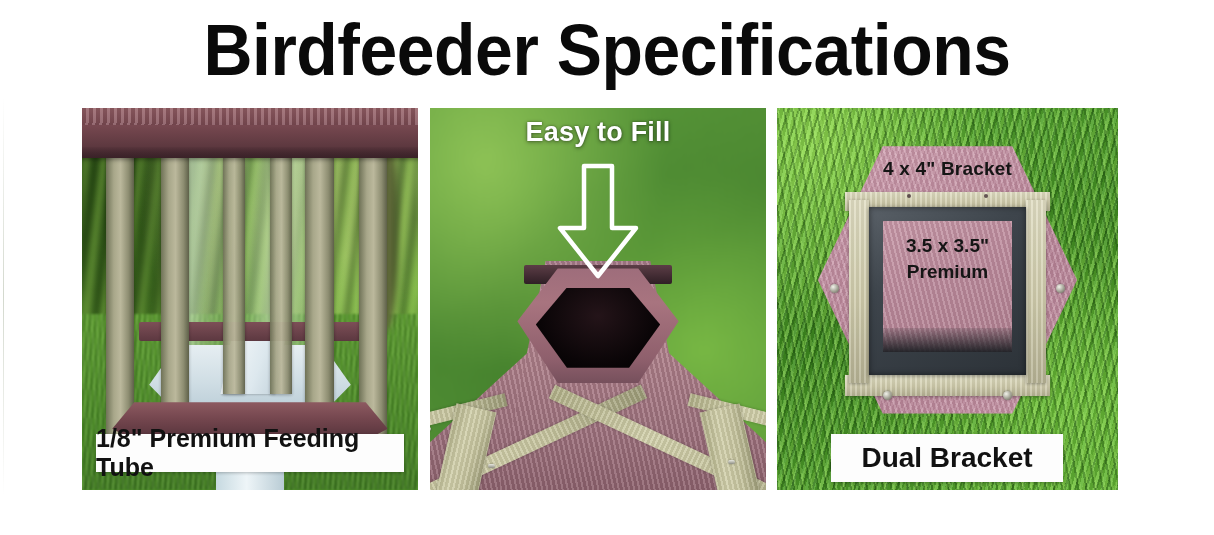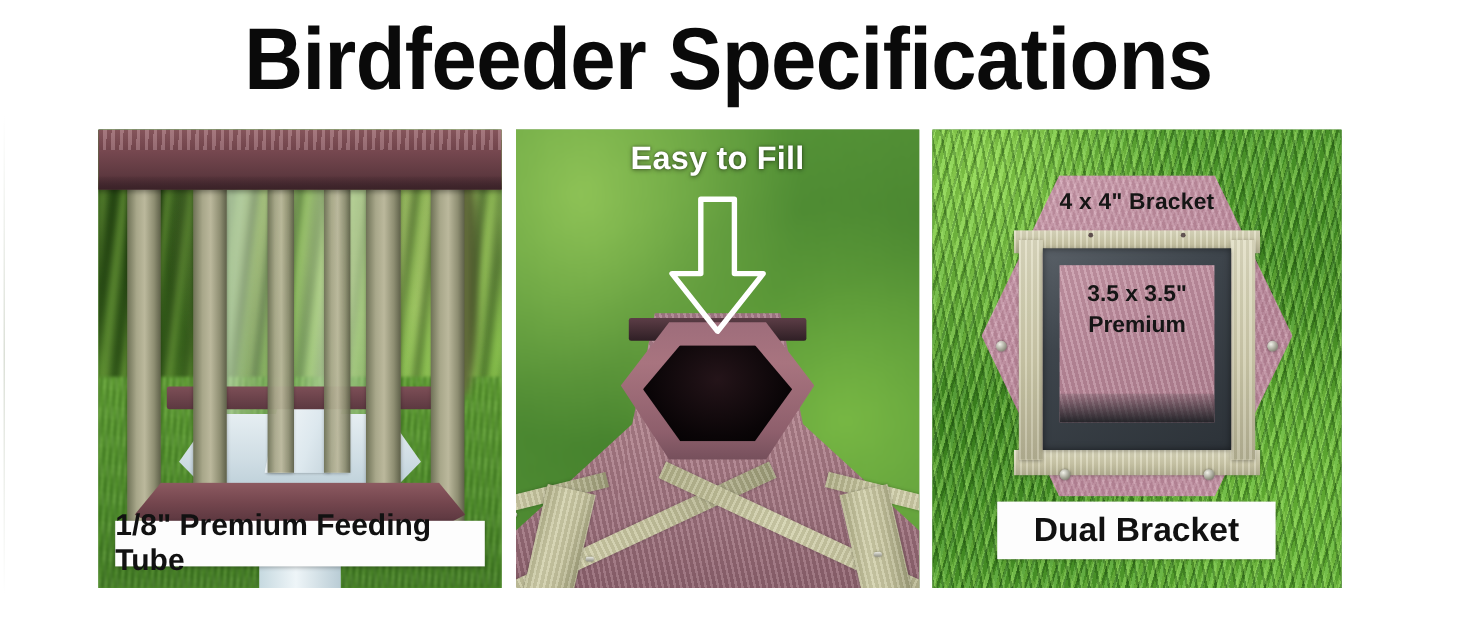--- a/index.html
+++ b/index.html
@@ -201,21 +201,21 @@
   .lbl-4x4{position:absolute;left:0;top:50px;width:100%;text-align:center;
     font-size:19px;font-weight:bold;color:#151515;letter-spacing:.2px;}
   .lbl-35{position:absolute;left:0;top:125px;width:100%;text-align:center;
     font-size:19px;font-weight:bold;color:#151515;line-height:26px;}
 
   
   .caption{position:absolute;background:#fdfdfd;display:flex;align-items:center;
     justify-content:center;color:#111;font-weight:bold;
     box-shadow:0 1px 3px rgba(0,0,0,.25);}
   #caption-1{left:14px;bottom:18px;width:308px;height:38px;font-size:25px;}
-  #caption-3{left:54px;bottom:24px;width:232px;height:48px;font-size:28px;}
+  #caption-3{left:54px;bottom:8px;width:232px;height:48px;font-size:28px;}
 </style>
 </head>
 <body>
 
 <div class="edge-line"></div>
 
 <div class="title">Birdfeeder Specifications</div>
 
 <div class="panel" id="panel-1">
   <div class="layer p1-bg"></div>

